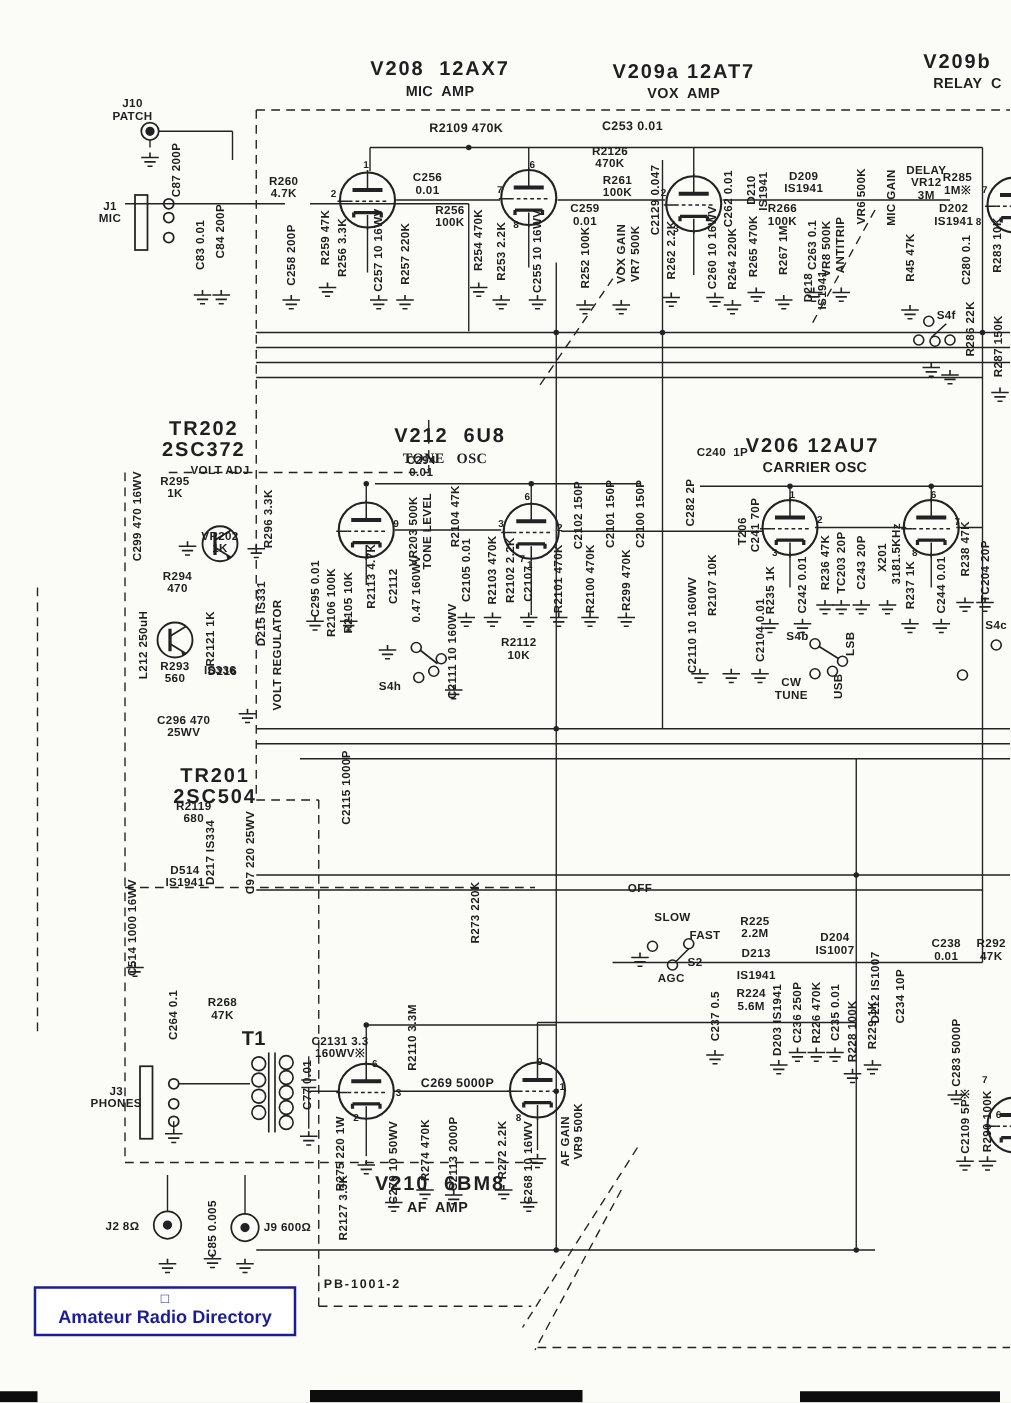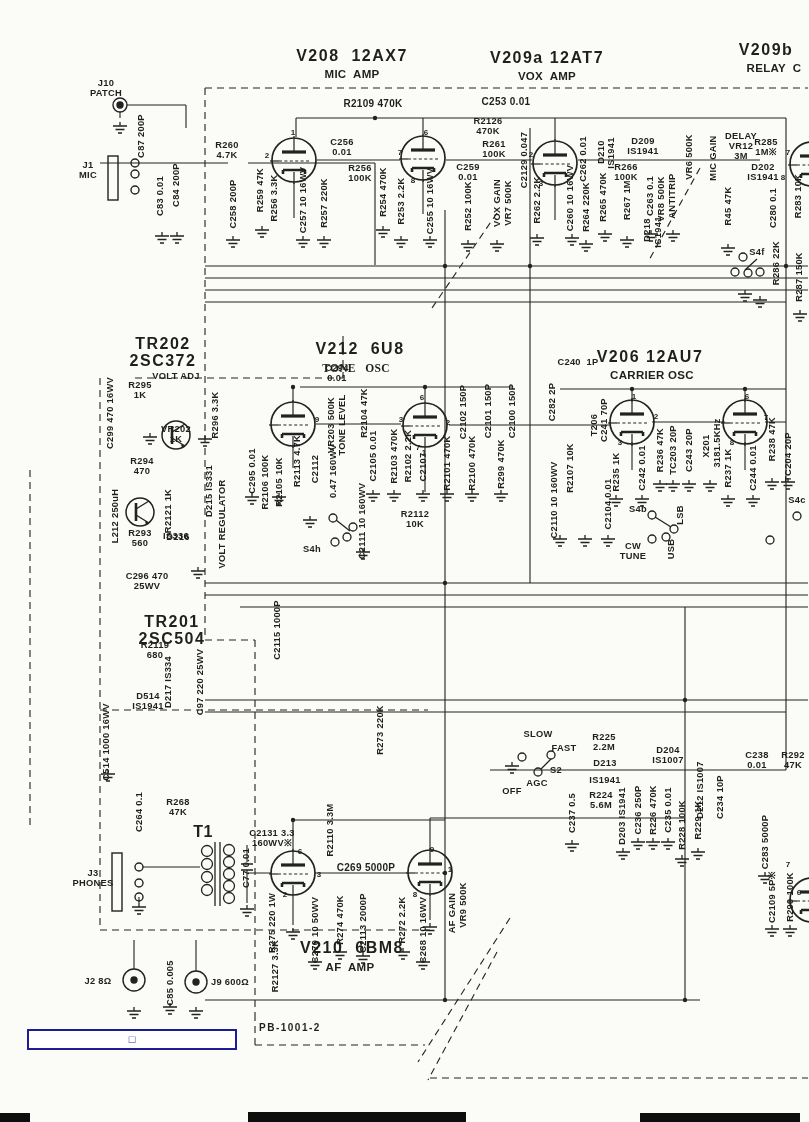--- a/index.html
+++ b/index.html
@@ -395,21 +395,21 @@
       <div class="lbl v" style="left: 788px; top: 457px;">TC204 20P</div>
       <div class="lbl v" style="left: 554px; top: 500px;">C2110 10 160WV</div>
       <div class="lbl v" style="left: 608px; top: 504px;">C2104 0.01</div>
       <div class="lbl" style="left: 638px; top: 509px;">S4b</div>
       <div class="lbl v" style="left: 680px; top: 515px;">LSB</div>
       <div class="lbl" style="left: 633px; top: 551px;">CW
 TUNE</div>
       <div class="lbl v" style="left: 671px; top: 549px;">USB</div>
       <div class="lbl" style="left: 797px; top: 500px;">S4c</div>
       <div class="lbl" style="left: 538px; top: 734px;">SLOW</div>
-      <div class="lbl" style="left: 512px; top: 791px;">OFF</div>
+      <div class="lbl" style="left: 512px; top: 711px;">OFF</div>
       <div class="lbl" style="left: 564px; top: 748px;">FAST</div>
       <div class="lbl" style="left: 556px; top: 770px;">S2</div>
       <div class="lbl" style="left: 537px; top: 783px;">AGC</div>
       <div class="lbl" style="left: 604px; top: 742px;">R225
 2.2M</div>
       <div class="lbl" style="left: 605px; top: 763px;">D213</div>
       <div class="lbl" style="left: 605px; top: 780px;">IS1941</div>
       <div class="lbl" style="left: 601px; top: 800px;">R224
 5.6M</div>
       <div class="lbl v" style="left: 572px; top: 813px;">C237 0.5</div>
@@ -482,15 +482,16 @@
       <div class="lbl" style="left: 415px; top: 895px; font-size: 8px;">8</div>
       <div class="lbl" style="left: 450px; top: 870px; font-size: 8px;">1</div>
       <div class="lbl" style="left: 788px; top: 865px; font-size: 8px;">7</div>
       <div class="lbl" style="left: 799px; top: 893px; font-size: 8px;">6</div>
     </div>
 
   <div class="drawnum">PB-1001-2</div>
 
   <div class="watermark">
     <div class="wm2">□</div>
+    <div class="wm3">Amateur Radio Directory</div>
   </div>
 
 </div>
 
 </body></html>

